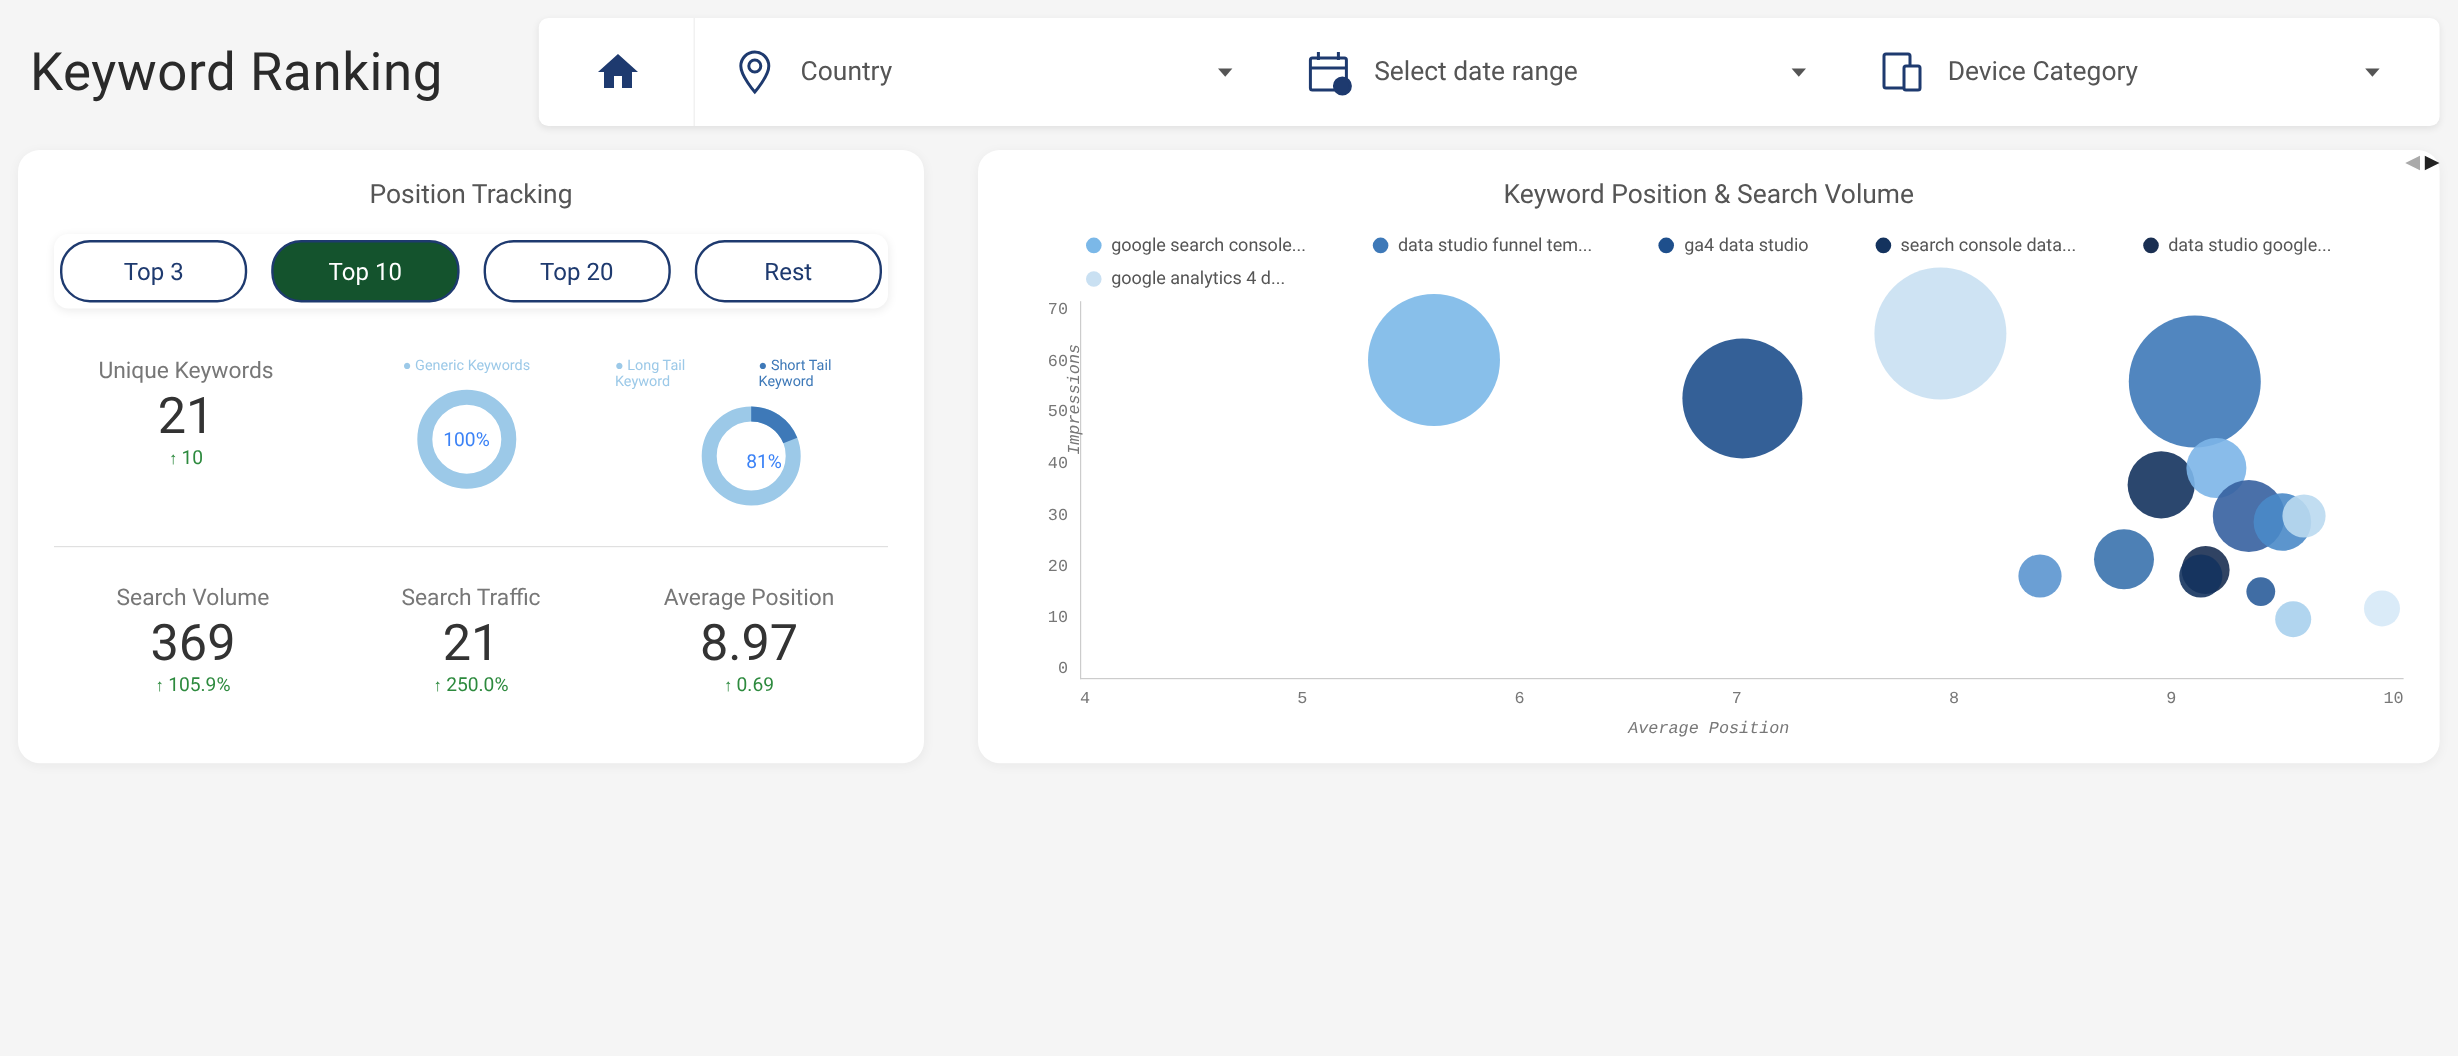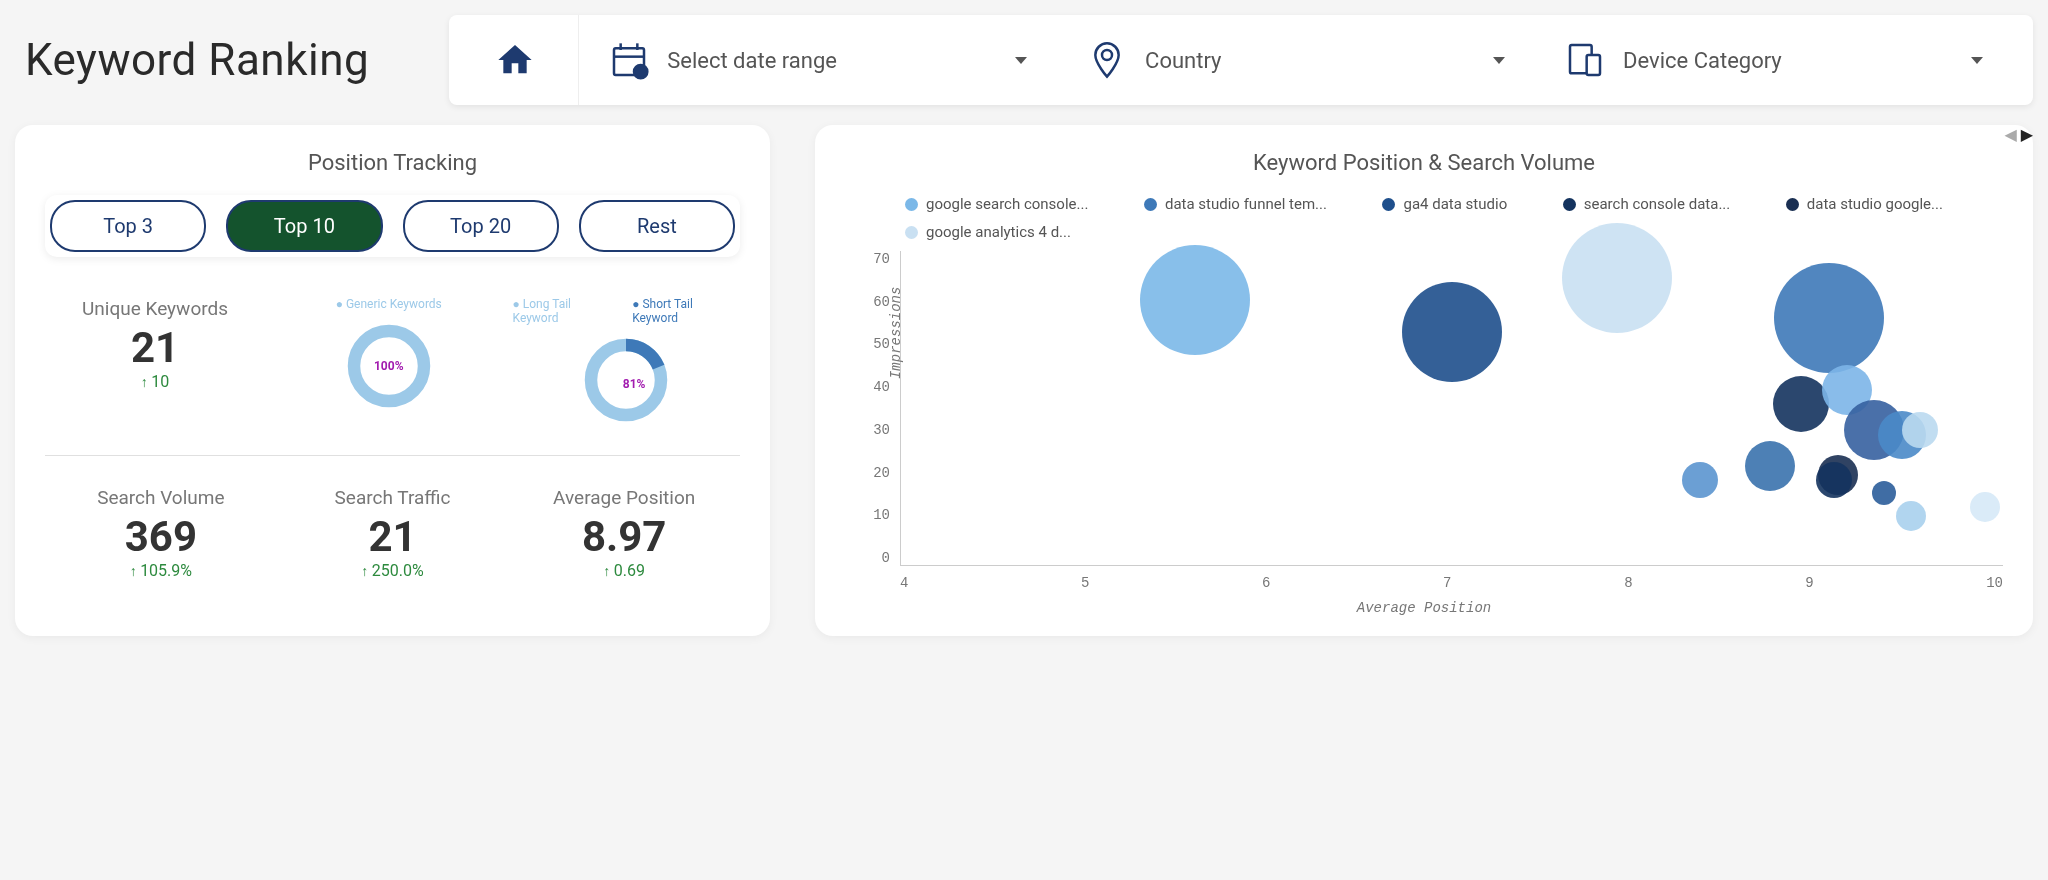--- a/index.html
+++ b/index.html
@@ -84,29 +84,29 @@
   font-size: 20px;
   cursor: pointer;
 }
 .tab.active {
   background: #14532d;
   color: #fff;
 }
 .stats-row { display: flex; }
 .stat { flex: 1; text-align: center; }
 .stat-label { font-size: 19px; color: #777; font-weight: 400; margin-bottom: 3px; }
-.stat-value { font-size: 42px; color: #333; font-weight: 700; }
+.stat-value { font-size: 42px; color: #333; font-weight: 400; }
 .stat-delta { font-size: 16px; color: #2d8a3e; }
 .stat-delta::before { content: "↑ "; font-size: 14px; }
 .divider { height: 1px; background: #e0e0e0; margin: 30px 0; }
 .mini-legend { display: flex; gap: 14px; font-size: 12px; color: #8895a8; margin-bottom: 10px; }
 .mini-legend span::before { content: "● "; }
 .donut { position: relative; width: 90px; height: 90px; }
 .donut svg { width: 90px; height: 90px; transform: rotate(-90deg); }
-.donut-label { position: absolute; top: 50%; left: 50%; transform: translate(-50%,-50%); font-size: 12px; color: #a21caf; font-weight: bold; }
+.donut-label { position: absolute; top: 50%; left: 50%; transform: translate(-50%,-50%); font-size: 16px; color: #3b82f6; }
 .donut-label.offset { transform: translate(-15%, -25%); }
 .stats-top { display: flex; align-items: flex-start; gap: 10px; }
 .stats-top .stat { flex: 0 0 220px; }
 .stats-top .donut-col { flex: 1; display: flex; flex-direction: column; align-items: center; }
 
 
 .chart-legend { display: flex; flex-wrap: wrap; gap: 10px 35px; justify-content: space-between; font-size: 15px; color: #555; margin-bottom: 10px; padding: 0 60px; }
 .chart-legend .item { display: flex; align-items: center; gap: 8px; }
 .chart-legend .dot { width: 13px; height: 13px; border-radius: 50%; }
 .chart-area { position: relative; height: 360px; padding-left: 55px; padding-bottom: 45px; font-family: Liberation Mono, monospace; }
@@ -130,40 +130,40 @@
       <span class="toolbar-icon">
         <svg width="40" height="40" viewBox="0 0 24 24" fill="#1e3a6f">
             <path d="M10 20v-6h4v6h5v-8h3L12 3 2 12h3v8z"></path>
           </svg>
       </span>
     </div>
     <div class="toolbar-btn dropdown">
       <div style="display:flex;align-items:center">
         <span class="toolbar-icon">
           <svg width="40" height="40" viewBox="0 0 24 24" fill="none" stroke="#1e3a6f" stroke-width="1.5">
+              <circle cx="12" cy="9" r="3"></circle>
+              <path d="M12 2a7 7 0 0 0-7 7c0 5 7 13 7 13s7-8 7-13a7 7 0 0 0-7-7z"></path>
+            </svg>
+        </span>
+        <span class="toolbar-label">Country</span>
+      </div>
+      <span class="toolbar-chevron"></span>
+    </div>
+    <div class="toolbar-btn dropdown">
+      <div style="display:flex;align-items:center">
+        <span class="toolbar-icon">
+          <svg width="40" height="40" viewBox="0 0 24 24" fill="none" stroke="#1e3a6f" stroke-width="1.5">
               <rect x="3" y="5" width="18" height="16" rx="1"></rect>
               <line x1="3" y1="10" x2="21" y2="10"></line>
               <line x1="7" y1="2" x2="7" y2="6"></line>
               <line x1="17" y1="2" x2="17" y2="6"></line>
               <circle cx="19" cy="19" r="4" fill="#1e3a6f"></circle>
             </svg>
         </span>
         <span class="toolbar-label">Select date range</span>
-      </div>
-      <span class="toolbar-chevron"></span>
-    </div>
-    <div class="toolbar-btn dropdown">
-      <div style="display:flex;align-items:center">
-        <span class="toolbar-icon">
-          <svg width="40" height="40" viewBox="0 0 24 24" fill="none" stroke="#1e3a6f" stroke-width="1.5">
-              <circle cx="12" cy="9" r="3"></circle>
-              <path d="M12 2a7 7 0 0 0-7 7c0 5 7 13 7 13s7-8 7-13a7 7 0 0 0-7-7z"></path>
-            </svg>
-        </span>
-        <span class="toolbar-label">Country</span>
       </div>
       <span class="toolbar-chevron"></span>
     </div>
     <div class="toolbar-btn dropdown">
       <div style="display:flex;align-items:center">
         <span class="toolbar-icon">
           <svg width="40" height="40" viewBox="0 0 24 24" fill="none" stroke="#1e3a6f" stroke-width="1.5">
               <rect x="3" y="3" width="13" height="17" rx="1"></rect>
               <rect x="13" y="9" width="8" height="12" rx="1" fill="#fff"></rect>
             </svg>

